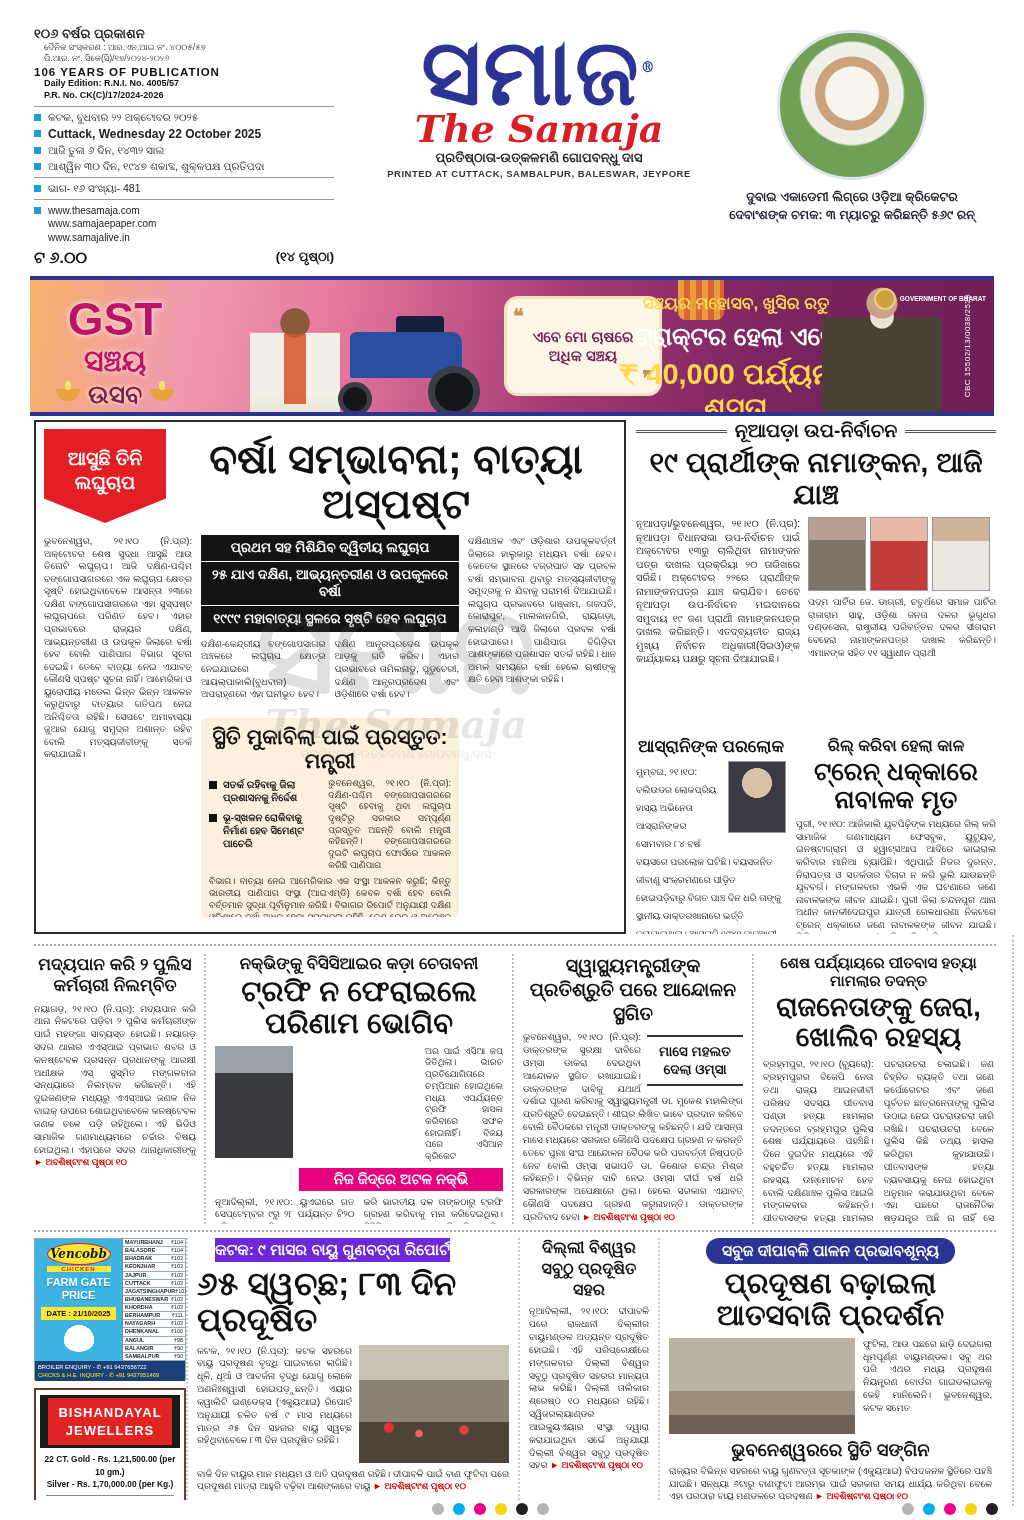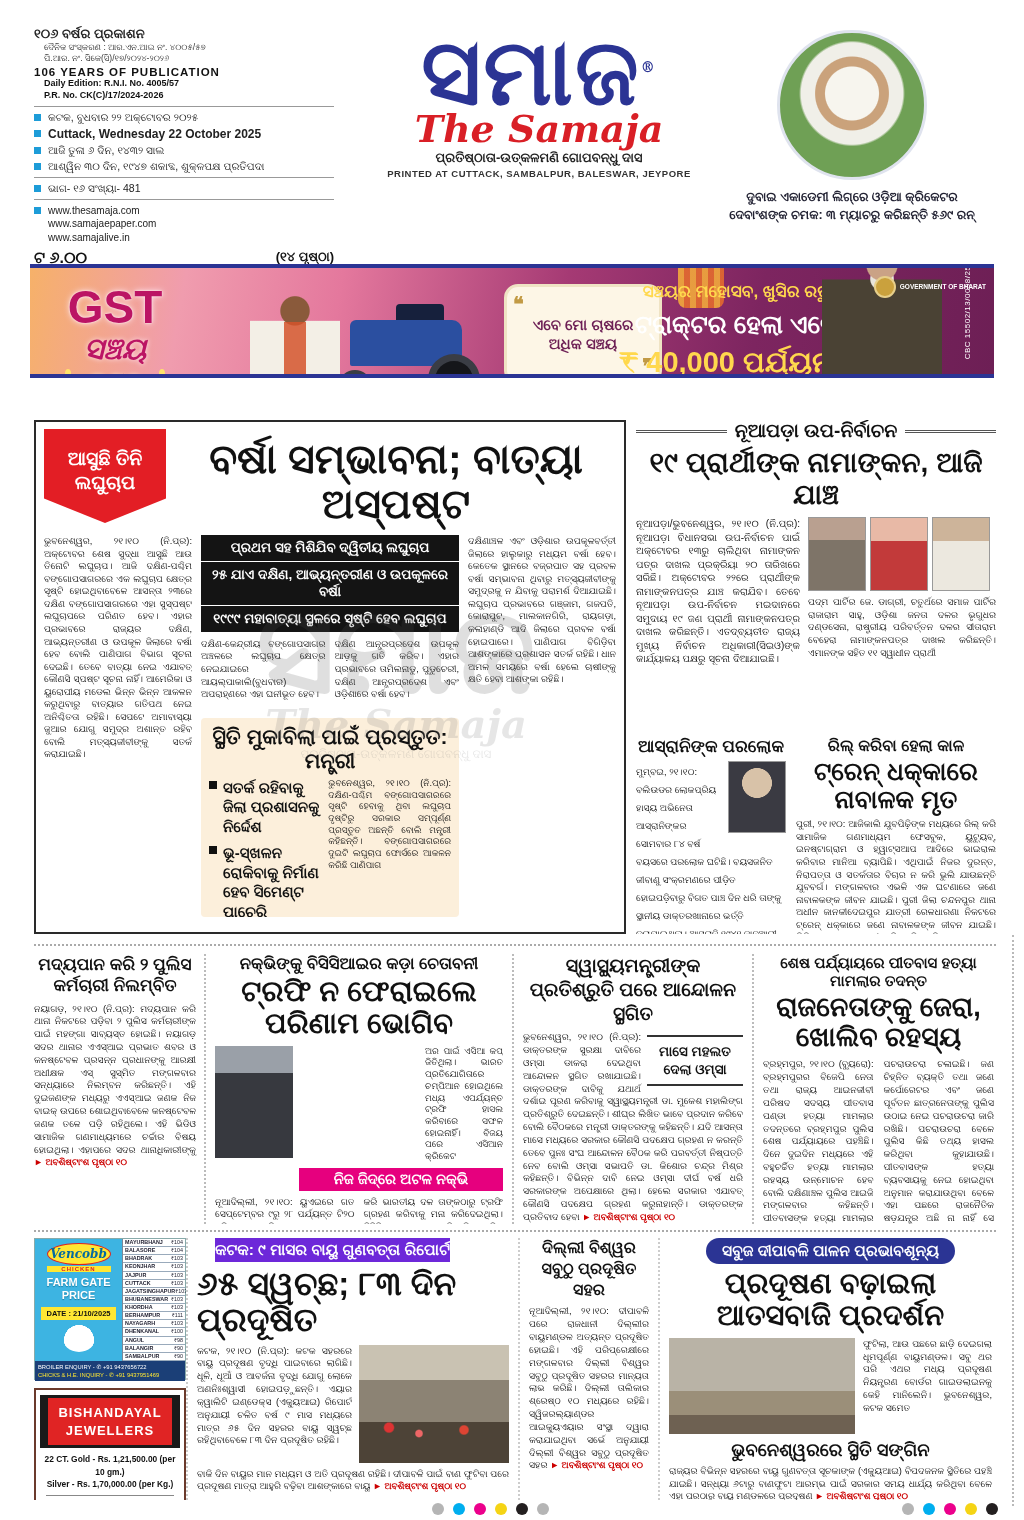--- a/index.html
+++ b/index.html
@@ -34,27 +34,27 @@
   .printed { font-size:9.5px; font-weight:bold; color:#333; letter-spacing:.5px; margin-top:2px;}
 
   .promo { position:absolute; left:676px; top:0; width:284px; text-align:center;}
   .promo-photo { width:150px; height:150px; border-radius:50%; margin:4px auto 8px auto;
     border:3px solid #dfe3ee;
     background: radial-gradient(circle at 50% 42%, #f7f5ee 0 24%, #caa27b 25% 33%, #f0efe8 34% 46%, #6fa055 48% 100%);
     background-color:#6fa055;}
   .promo-cap { font-size:12.5px; font-weight:bold; color:#223; line-height:1.45;}
 
   
-  .banner { position:absolute; top:264px; left:30px; width:964px; height:114px;
+  .banner { position:absolute; top:276px; left:30px; width:964px; height:140px;
     border-top:4px solid #2b3494; border-bottom:4px solid #2b3494;
     background:linear-gradient(100deg,#f6b169 0%,#f09cae 16%,#e4789d 32%,#a53a74 55%,#7d2560 75%,#6d1f55 100%);
     overflow:hidden;}
   .gst-block{ position:absolute; left:26px; top:12px; text-align:center;}
   .gst-t { font-size:46px; font-weight:bold; color:#bb1464; text-shadow:0 0 6px #ffe7f3,0 0 2px #fff;}
-  .gst-s1 { font-size:30px; font-weight:bold; color:#bb1464; text-shadow:0 0 5px #ffe7f3; line-height:1;font-style:italic;}
+  .gst-s1 { font-size:30px; font-weight:bold; color:#bb1464; text-shadow:0 0 5px #ffe7f3; line-height:1;}
   .gst-row{ display:flex; align-items:center; gap:8px; justify-content:center; margin-top:4px;}
   .gst-s2 { font-size:25px; font-weight:bold; color:#7a1f4e; text-shadow:0 0 4px #ffd;}
   .diya { width:24px; height:12px; background:#e8a23c; border-radius:0 0 14px 14px; position:relative;}
   .diya::after{ content:''; position:absolute; left:9px; top:-8px; width:6px; height:9px;
     background:#ffe36b; border-radius:50% 50% 40% 40%; }
   .tractor-zone{ position:absolute; left:190px; top:18px; width:270px; height:124px;}
   .farmer { position:absolute; left:30px; bottom:0; width:90px; height:118px;
     background:radial-gradient(circle at 50% 16%, #8a5a3b 0 13%, transparent 14%),
                linear-gradient(180deg,transparent 24%, #f3efe6 25% 75%, #e8e2d2 100%);}
   .farmer::after{content:'';position:absolute;left:34px;top:30px;width:22px;height:70px;background:#d4542c;opacity:.85;}
@@ -99,21 +99,21 @@
   .blackbox .bb{ padding:5px 4px; font-size:13.5px; border-bottom:1px solid #fff; line-height:1.2;}
   .blackbox .bb:last-child{ border-bottom:none;}
   .lmid-two{ display:flex; gap:9px; height:74px;}
   .lmid-two .lcol{ flex:1;}
   .peach { background:#fcefdb; border-radius:4px; padding:7px 8px 6px 8px; flex:1; overflow:hidden;}
   .peach-title{ font-size:21px; font-weight:bold; text-align:center; margin-bottom:5px;}
   .peach-body{ display:flex; gap:8px;}
   .peach-bullets{ width:46%;}
   .pb-item{ display:flex; gap:6px; margin-bottom:7px;}
   .pb-sq{ width:8px; height:8px; background:#111; margin-top:3px; flex:none;}
-  .pb-t{ font-size:15px; font-weight:bold; line-height:1.3;}
+  .pb-t{ font-size:10px; font-weight:bold; line-height:1.3;}
   .peach-text{ flex:1; font-size:9px; text-align:justify; line-height:1.3; overflow:hidden;}
   .peach-bottom{ font-size:9px; text-align:justify; line-height:1.3; margin-top:5px;}
   .cont { color:#c00; font-weight:bold; white-space:nowrap; font-size:9px;}
   .watermark{ position:absolute; left:150px; top:168px; width:420px; text-align:center; opacity:.18; pointer-events:none; z-index:5;}
   .wm1{ font-size:120px; font-weight:bold; color:#555; line-height:1;}
   .wm2{ font-family:"DejaVu Serif",serif; font-style:italic; font-weight:bold; font-size:40px; color:#777; margin-top:-10px;}
   .wm3{ font-size:12px; color:#777;}
 
   .tg-right{ flex:1; display:flex; flex-direction:column; overflow:hidden;}
   .kicker-row{ display:flex; align-items:center; gap:8px;}
@@ -168,21 +168,21 @@
   .bcol{ overflow:hidden;}
   .bc1{ width:152px; display:flex; flex-direction:column; gap:8px;}
   .bc2{ width:332px; padding:0 9px; border-left:2px dotted #ccc;}
   .bc3{ width:140px; padding:0 9px; border-left:2px dotted #ccc;}
   .bc4{ flex:1; padding:0 4px 0 9px; border-left:2px dotted #ccc;}
 
   .vencobb{ border:1px solid #8aa; height:142px; display:flex; flex-direction:column; background:#3db4e2; position:relative;}
   .ven-main{ flex:1; display:flex;}
   .ven-left{ width:58%; text-align:center; padding:2px;}
   .ven-logo{ background:#ffe733; border:1.5px solid #d22; border-radius:50%; width:64px; margin:2px auto 0 auto;
-    font-family:"DejaVu Serif",serif; font-style:italic; font-weight:bold; color:#0369a1; font-size:12px; padding:3px 0;}
+    font-family:"DejaVu Serif",serif; font-style:italic; font-weight:bold; color:#0f172a; font-size:12px; padding:3px 0;}
   .ven-ch{ font-size:6px; font-weight:bold; color:#d22; background:#ffe733; width:64px; margin:1px auto; letter-spacing:1px;}
   .ven-fgp{ color:#fff; font-weight:bold; font-size:11px; line-height:1.2; margin-top:4px; text-shadow:0 1px 1px #1a7ea5;}
   .ven-date{ background:#ffe733; font-size:7.5px; font-weight:bold; margin:5px 4px 2px 4px; padding:2px;}
   .ven-chicken{ width:34px; height:30px; margin:2px auto; background:radial-gradient(circle at 50% 60%, #fff 0 60%, transparent 61%); border-radius:50%;}
   .ven-table{ width:42%; background:#fff; border-left:1px solid #789; font-size:5.4px; line-height:1.32;}
   .ven-row{ display:flex; justify-content:space-between; border-bottom:.5px solid #9ab; padding:0 2px;}
   .ven-city{ font-weight:bold; color:#223;}
   .ven-price{ color:#223;}
   .ven-foot{ background:#1b3f77; color:#fff; font-size:5.8px; padding:2px 3px; line-height:1.4;}
   .ven-foot .y{ color:#ffe733;}

